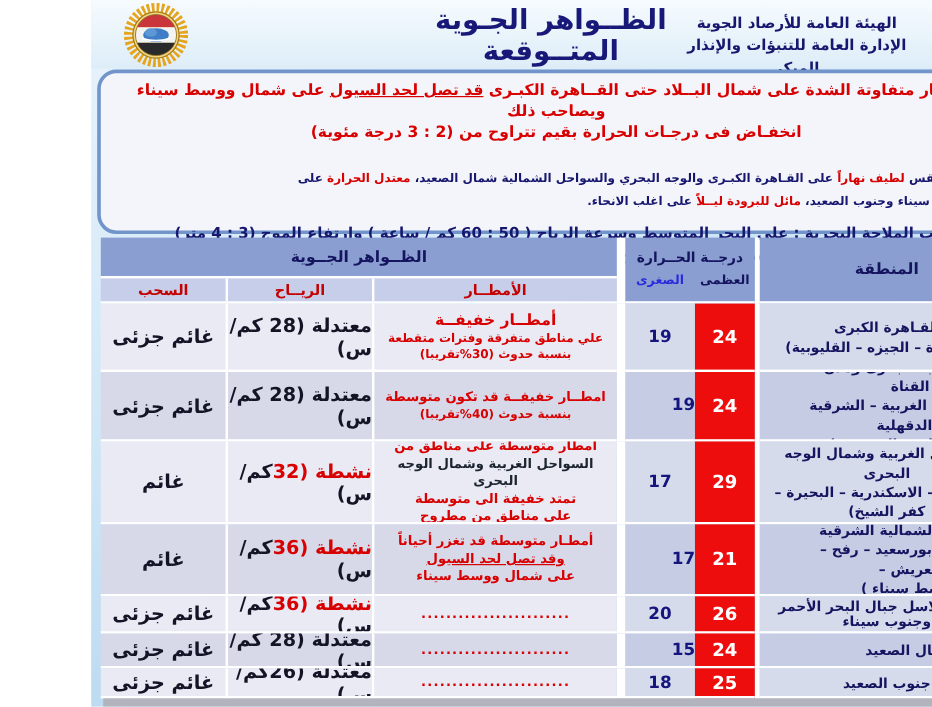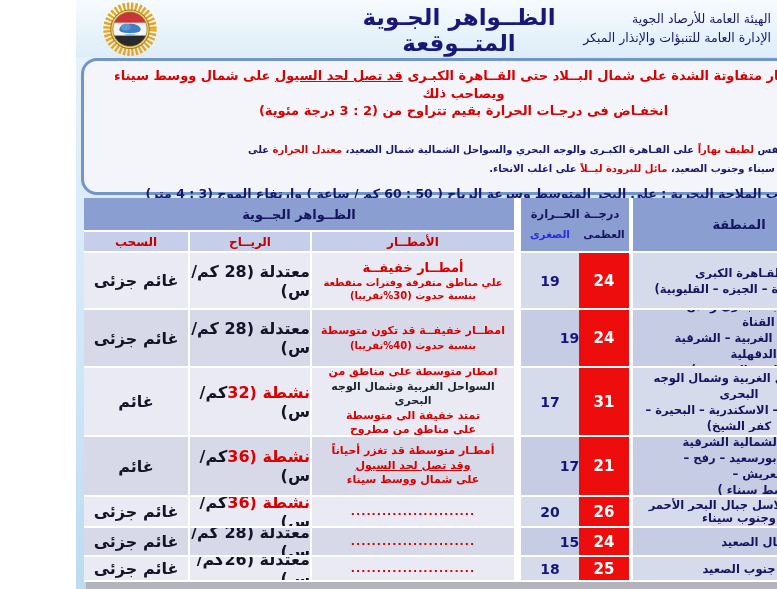--- a/index.html
+++ b/index.html
@@ -6,22 +6,22 @@
   body { font-family:"DejaVu Sans", sans-serif; }
   .page{ position:relative; width:701px; height:589px; overflow:hidden; direction:rtl;
          background:linear-gradient(160deg,#e9f4fc 0%,#cfe6f6 45%,#a6cdea 100%); }
   
   .topbar{ position:absolute; top:0; left:0; right:0; height:57px;
            background:linear-gradient(180deg,#f6fbfe,#ddedf8); }
   .logo{ position:absolute; left:14px; top:0; width:80px; height:57px; }
   .titlebox{ position:absolute; top:4px; left:238px; width:290px; text-align:center; }
   .main-title{ font-size:23px; font-weight:bold; color:#181878; }
   .date-line{ font-size:16px; font-weight:bold; color:#181878; margin-top:3px; }
-  .orgbox{ position:absolute; top:9px; right:6px; width:214px; text-align:right;
-           font-size:12.5px; font-weight:normal; color:#17176f; line-height:19px; }
+  .orgbox{ position:absolute; top:9px; right:6px; width:214px; text-align:center;
+           font-size:12.5px; font-weight:bold; color:#17176f; line-height:19px; }
   
   .notices{ position:absolute; top:58px; left:5px; width:767px; height:137px;
             background:#f4f5fa; border:3px solid #7194ca; border-radius:16px;
             padding:5px 12px 4px 10px; color:#17176f; font-weight:bold; }
   .red{ color:#d80000; } .u{ text-decoration:underline; }
   .n1{ text-align:center; font-size:13px; line-height:17.5px; margin-top:1px; }
   .n2{ font-size:10px; line-height:19px; margin-top:20px; }
   .n2 .indent{ padding-right:27px; }
   .n3,.n4{ font-size:12.5px; line-height:17px; margin-top:7px; }
   .n4{ margin-top:2px; }
@@ -179,21 +179,21 @@
       <div class="cell w-clouds bgd cloudc">غائم جزئى</div>
     </div>
 
     <div class="trow" style="height:69px">
       <div class="cell w-region bgl2 regionc">
         <div>السواحل الغربية وشمال الوجه البحرى</div>
           <div>( مطروح – الاسكندرية – البحيرة –</div>
           <div>كفر الشيخ)</div>
       </div>
       <div class="gap w-gapA"></div>
-      <div class="cell w-max tmax">31</div>
+      <div class="cell w-max tmax">29</div>
       <div class="cell w-min tmin bgl2">17</div>
       <div class="gap w-gapB"></div>
       <div class="cell w-rain bgl rainc">
         <div class="rl">أمطار متوسطة على  مناطق من</div>
           <div class="rl dark">السواحل الغربية وشمال الوجه البحرى</div>
           <div class="rl">تمتد خفيفة الى متوسطة</div>
           <div class="rl">على مناطق من مطروح</div>
       </div>
       <div class="cell w-wind bgl">
           <div class="windc"><span class="red">نشطة (32</span><span>كم/س)</span></div>

